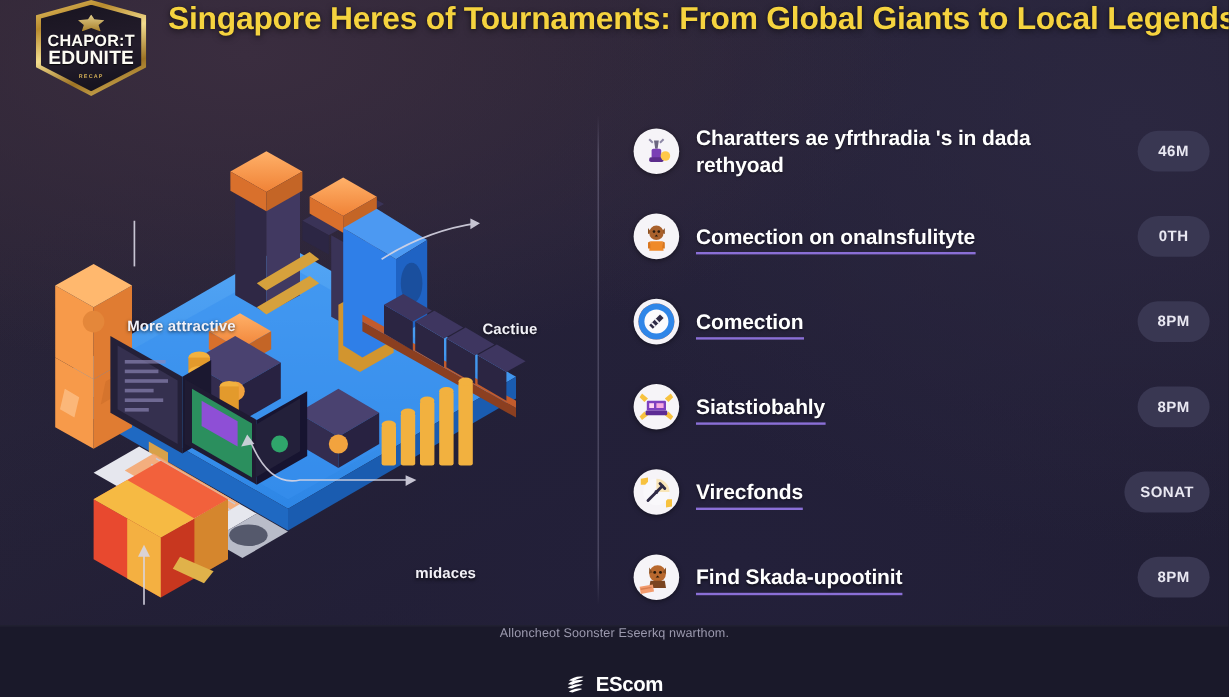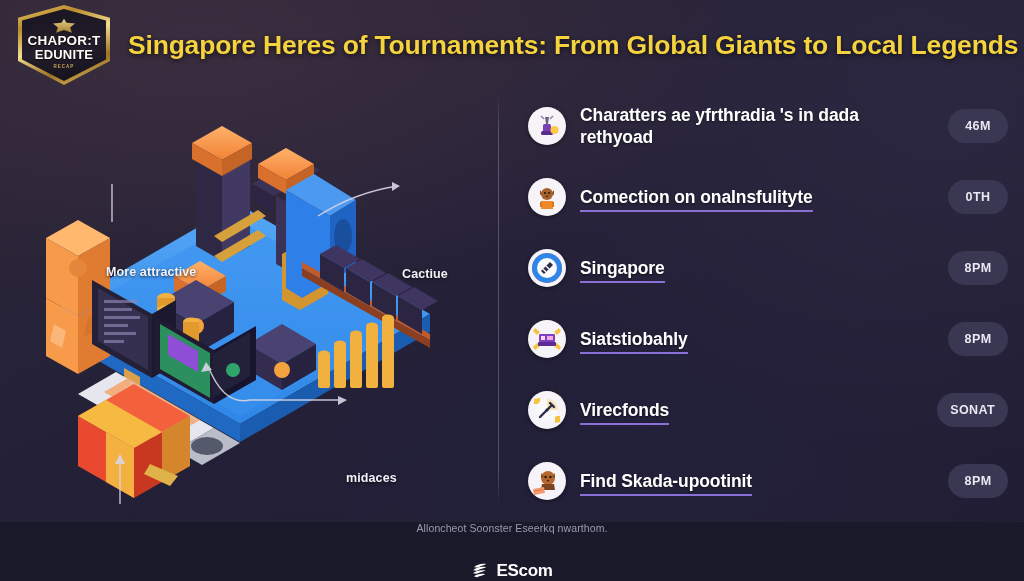--- a/index.html
+++ b/index.html
@@ -16,21 +16,21 @@
       radial-gradient(ellipse 900px 420px at 20% 8%, #3a2d3f 0%, rgba(58,45,63,0) 62%),
       radial-gradient(ellipse 700px 500px at 92% 18%, #2b2740 0%, rgba(43,39,64,0) 70%),
       radial-gradient(ellipse 1000px 600px at 60% 80%, #23203a 0%, rgba(35,32,58,0) 75%),
       linear-gradient(160deg, #2e2533 0%, #272338 38%, #211e33 65%, #1d1b2e 100%);
     overflow:hidden;
   }
 
   
   .header {
     position:absolute; left:0; top:0; width:1024px; height:90px;
-    display:flex; align-items:center;
+    display:flex; align-items:flex-start;padding-left:12px;
   }
   .logo-badge {
     position:relative;
     margin-left:18px;
     width:92px; height:80px;
     flex:0 0 auto;
     display:flex; align-items:center; justify-content:center;
   }
   .badge-shape {
     position:absolute; inset:0;
@@ -49,21 +49,21 @@
     background:linear-gradient(180deg,#f2dd94,#b58a2c);
     clip-path:polygon(50% 0%, 62% 28%, 100% 34%, 78% 62%, 86% 100%, 50% 80%, 14% 100%, 22% 62%, 0% 34%, 38% 28%);
     opacity:.92;
   }
   .badge-l1, .badge-l2 {
     color:#fdfbf4; font-weight:800; letter-spacing:.2px;
     text-shadow:0 1px 1px rgba(0,0,0,.8);
     line-height:1.04; white-space:nowrap;
   }
   .badge-l1 { font-size:13.5px; }
-  .badge-l2 { font-size:13px; }
+  .badge-l2 { font-size:16px; }
   .badge-sub {
     margin-top:3px; font-size:4.5px; letter-spacing:1px;
     color:#cdaa55; font-weight:700;
   }
   .headline {
     margin-left:18px;
     font-size:26.5px;
     font-weight:800;
     letter-spacing:-0.2px;
     color:#f5d33f;
@@ -406,21 +406,21 @@
         <svg width="34" height="34" viewBox="0 0 34 34">
           <circle cx="17" cy="17" r="15" fill="#f07a3c"></circle>
           <path d="M17 2 A15 15 0 0 0 17 32 A15 15 0 0 0 17 2 Z" fill="#2f86e8"></path>
           <circle cx="17" cy="17" r="10" fill="#fbfbfd"></circle>
           <path d="M11 20 L20 11 L23 14 L14 23 Z" fill="#2f2b46"></path>
           <path d="M13 18 L16 21" stroke="#f6f5fa" stroke-width="1.4"></path>
           <path d="M16 15 L19 18" stroke="#f6f5fa" stroke-width="1.4"></path>
         </svg>
       </div>
       <div class="row-body">
-        <span class="row-title">Singapore</span>
+        <span class="row-title">Comection</span>
       </div>
       <div class="row-badge">8PM</div>
     </div>
 
     <div class="row underlined">
       <div class="row-icon">
         <svg width="32" height="32" viewBox="0 0 32 32">
           <path d="M4 5 L9 9 L6 12 L2 8 Z" fill="#f7c23f"></path>
           <path d="M28 5 L23 9 L26 12 L30 8 Z" fill="#f7c23f"></path>
           <path d="M4 27 L9 23 L6 20 L2 24 Z" fill="#f7c23f"></path>

